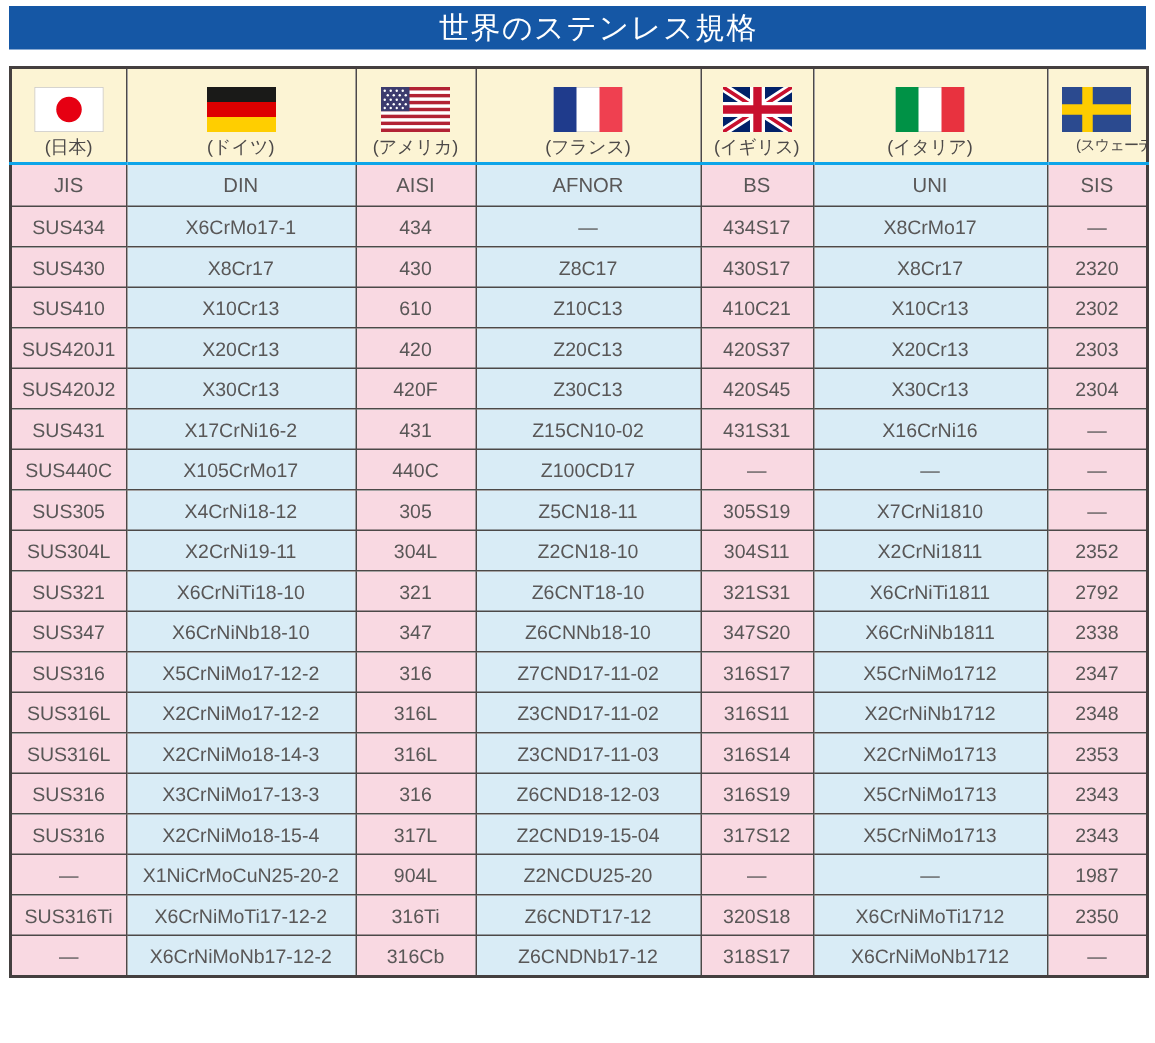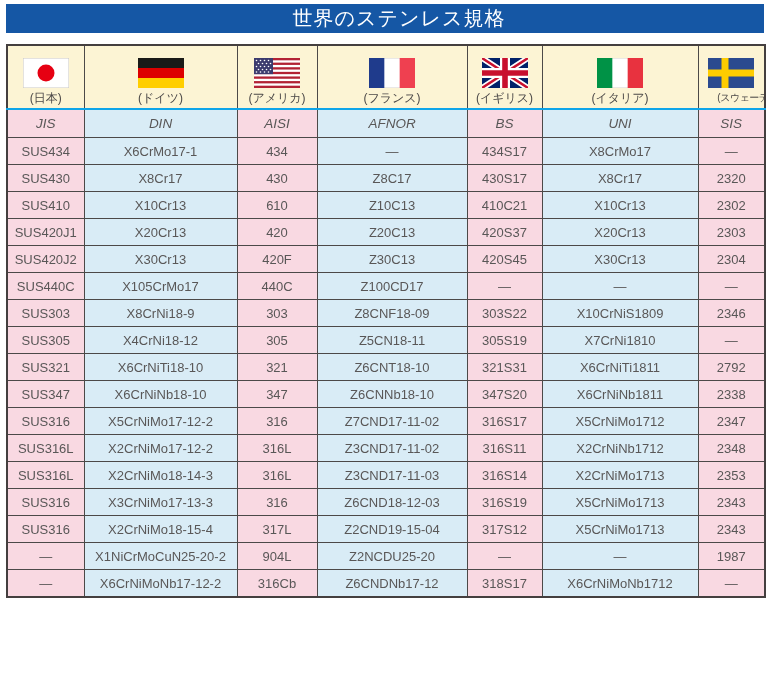--- a/index.html
+++ b/index.html
@@ -43,21 +43,21 @@
     border-bottom:2px solid #0ea5e9;
   }
   .flag-cell-inner{
     display:flex;flex-direction:column;align-items:center;justify-content:flex-end;
     height:58px;padding-bottom:2px;
   }
   .flag{display:block;margin-bottom:3px;}
   .flag svg{display:block;}
   .flag-label{font-size:12px;color:#4c4948;line-height:14px;}
   .flag-label.small{font-size:10px;letter-spacing:-0.5px;margin-left:36px;}
-  tr.codes-row th{height:27px;font-size:13.5px;color:#595757;font-style:italic;}
+  tr.codes-row th{height:27px;font-size:13.5px;color:#595757;}
   tbody td{height:26px;font-size:13px;color:#595757;}
 </style>
 </head>
 <body>
 
 <div class="page">
 
   <div class="title-bar">
     <span>世界のステンレス規格</span>
   </div>
@@ -241,45 +241,54 @@
         <tr>
           <td class="pink">SUS420J2</td>
           <td class="blue">X30Cr13</td>
           <td class="pink">420F</td>
           <td class="blue">Z30C13</td>
           <td class="pink">420S45</td>
           <td class="blue">X30Cr13</td>
           <td class="pink">2304</td>
         </tr>
         <tr>
+          <td class="pink">SUS431</td>
+          <td class="blue">X17CrNi16-2</td>
+          <td class="pink">431</td>
+          <td class="blue">Z15CN10-02</td>
+          <td class="pink">431S31</td>
+          <td class="blue">X16CrNi16</td>
+          <td class="pink">—</td>
+        </tr>
+        <tr>
           <td class="pink">SUS440C</td>
           <td class="blue">X105CrMo17</td>
           <td class="pink">440C</td>
           <td class="blue">Z100CD17</td>
           <td class="pink">—</td>
           <td class="blue">—</td>
           <td class="pink">—</td>
-        </tr>
-        <tr>
-          <td class="pink">SUS303</td>
-          <td class="blue">X8CrNi18-9</td>
-          <td class="pink">303</td>
-          <td class="blue">Z8CNF18-09</td>
-          <td class="pink">303S22</td>
-          <td class="blue">X10CrNiS1809</td>
-          <td class="pink">2346</td>
         </tr>
         <tr>
           <td class="pink">SUS305</td>
           <td class="blue">X4CrNi18-12</td>
           <td class="pink">305</td>
           <td class="blue">Z5CN18-11</td>
           <td class="pink">305S19</td>
           <td class="blue">X7CrNi1810</td>
           <td class="pink">—</td>
+        </tr>
+        <tr>
+          <td class="pink">SUS304L</td>
+          <td class="blue">X2CrNi19-11</td>
+          <td class="pink">304L</td>
+          <td class="blue">Z2CN18-10</td>
+          <td class="pink">304S11</td>
+          <td class="blue">X2CrNi1811</td>
+          <td class="pink">2352</td>
         </tr>
         <tr>
           <td class="pink">SUS321</td>
           <td class="blue">X6CrNiTi18-10</td>
           <td class="pink">321</td>
           <td class="blue">Z6CNT18-10</td>
           <td class="pink">321S31</td>
           <td class="blue">X6CrNiTi1811</td>
           <td class="pink">2792</td>
         </tr>
@@ -340,20 +349,29 @@
         <tr>
           <td class="pink">—</td>
           <td class="blue">X1NiCrMoCuN25-20-2</td>
           <td class="pink">904L</td>
           <td class="blue">Z2NCDU25-20</td>
           <td class="pink">—</td>
           <td class="blue">—</td>
           <td class="pink">1987</td>
         </tr>
         <tr>
+          <td class="pink">SUS316Ti</td>
+          <td class="blue">X6CrNiMoTi17-12-2</td>
+          <td class="pink">316Ti</td>
+          <td class="blue">Z6CNDT17-12</td>
+          <td class="pink">320S18</td>
+          <td class="blue">X6CrNiMoTi1712</td>
+          <td class="pink">2350</td>
+        </tr>
+        <tr>
           <td class="pink">—</td>
           <td class="blue">X6CrNiMoNb17-12-2</td>
           <td class="pink">316Cb</td>
           <td class="blue">Z6CNDNb17-12</td>
           <td class="pink">318S17</td>
           <td class="blue">X6CrNiMoNb1712</td>
           <td class="pink">—</td>
         </tr>
       </tbody>
   </table>

